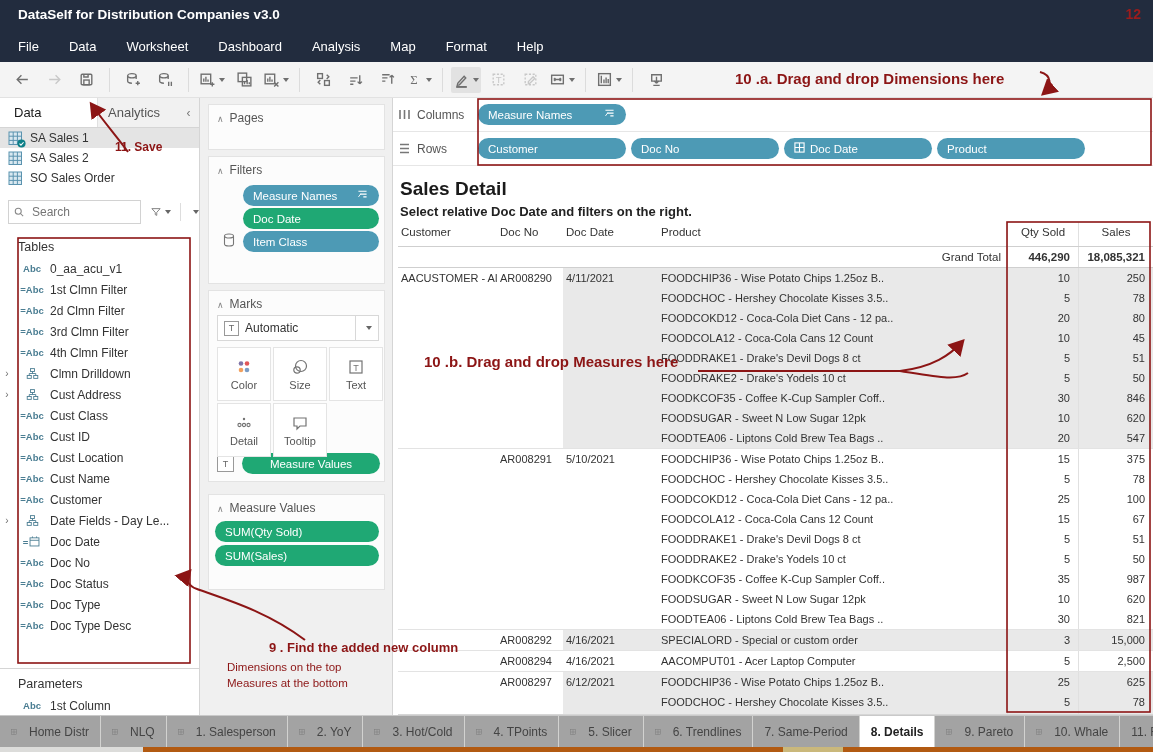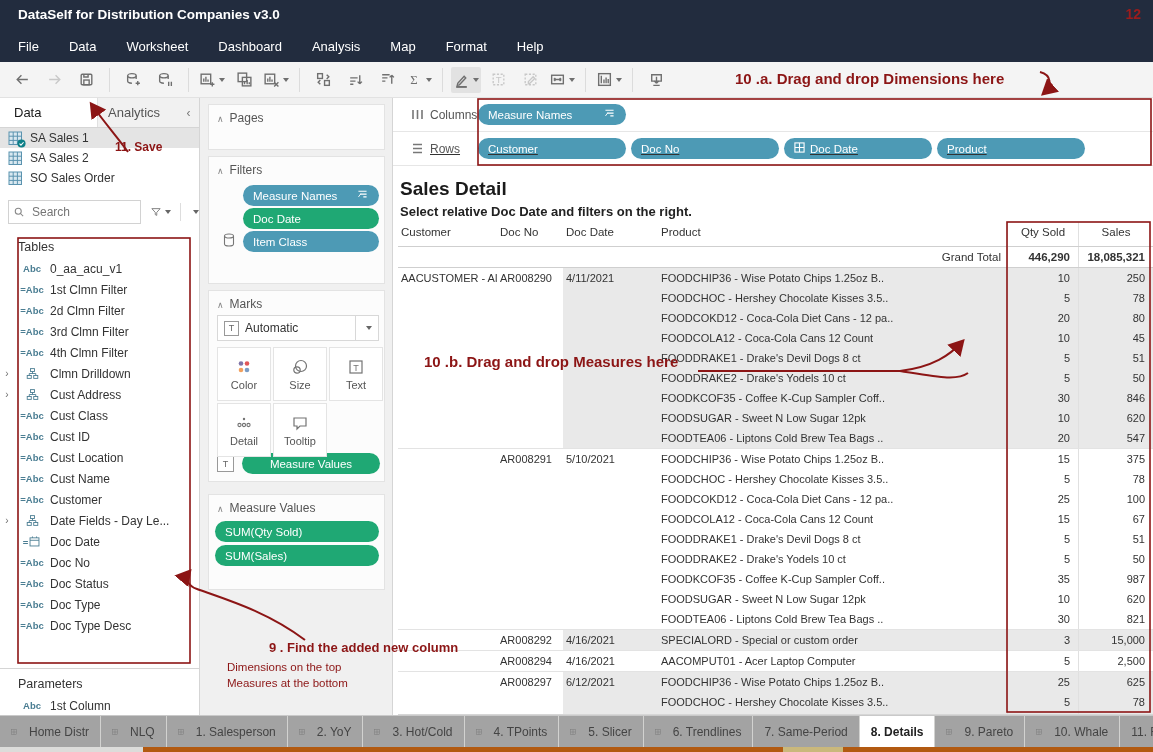--- a/index.html
+++ b/index.html
@@ -68,21 +68,21 @@
   .mbtn svg{width:18px;height:18px;}
   .mbtn .ml{font-size:11px;color:#555;margin-top:3px;}
   #mv-pill-row{position:absolute;left:8px;top:162px;display:flex;align-items:center;}
   #mv-pill-row .tbox{width:15px;height:15px;border:1px solid #999;font-size:9px;color:#666;display:flex;align-items:center;justify-content:center;margin-right:8px;background:#fff;}
   #mv-pill-row .pill{width:138px;justify-content:center;}
   .mvp{margin:3px 6px 0 6px;}
   .mvp .pill{width:164px;}
   
   #viewarea{position:absolute;left:393px;top:98px;width:760px;height:617px;background:#fff;}
   .shelfrow{position:absolute;left:0;width:760px;height:33px;border-bottom:1px solid #e6e6e6;display:flex;align-items:center;}
-  .shelf-label{width:85px;flex:none;display:flex;align-items:center;padding-left:18px;color:#555;font-size:12px;box-sizing:border-box;}
+  .shelf-label{width:85px;flex:none;display:flex;align-items:center;padding-left:5px;color:#555;font-size:12px;box-sizing:border-box;}
   .shelf-label .sic{margin-right:6px;display:flex;}
   .shelf-pills{display:flex;align-items:center;}
   .shelf-pills .pill{width:148px;margin-right:5px;}
   .pill .pfx{margin-right:5px;font-size:11px;}
   #sheet-title{position:absolute;left:7px;top:80px;font-size:19px;font-weight:bold;color:#1a1a1a;}
   #sheet-sub{position:absolute;left:7px;top:106px;font-size:13px;font-weight:bold;color:#222;}
   
   #tbl{position:absolute;left:5px;top:124px;width:755px;height:590px;}
   .trow{display:grid;grid-template-columns:99px 66px 95px 349px 71px 75px;}
   .trow>div{overflow:hidden;white-space:nowrap;}
@@ -570,21 +570,21 @@
           <span>Measure Names</span>
           <span class="ricon"><svg viewBox="0 0 16 13">
               <g stroke="#fff" stroke-width="1.4" fill="none">
                 <path d="M3 2.5h10M5 6h8M9 9.5h4"></path>
                 <path d="M3 9.5l3-4" stroke-width="1.1"></path>
               </g>
             </svg></span>
         </div>
       </div>
   </div>
-  <div class="shelfrow" style="top:34px;text-decoration:underline;">
+  <div class="shelfrow" style="top:34px;">
     <div class="shelf-label">
       <span class="sic">
         <svg width="13" height="13" viewBox="0 0 13 13">
             <path d="M2 2.5h9M2 6.5h9M2 10.5h9" stroke="#777" stroke-width="1.6" fill="none"></path>
           </svg>
       </span>
       <span>Rows</span>
     </div>
     <div class="shelf-pills" id="row-pills">
         <div class="pill blue">

